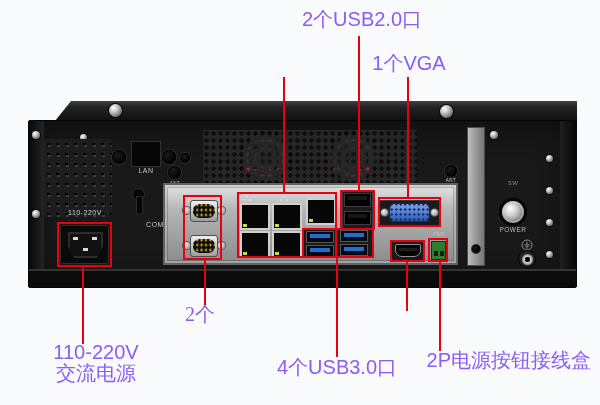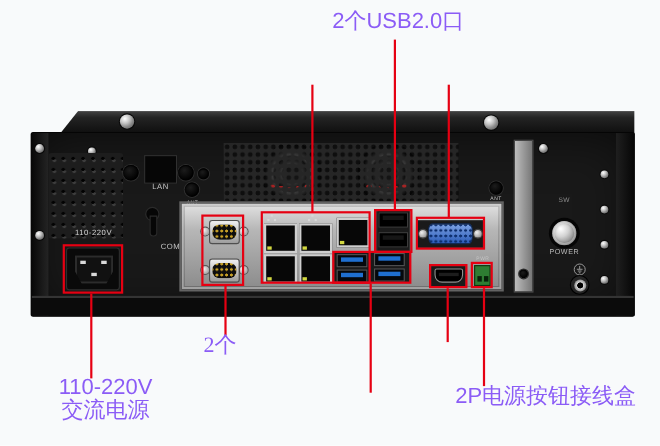--- a/index.html
+++ b/index.html
@@ -228,22 +228,24 @@
   <div class="lead" style="left:283px;top:77px;height:116px;"></div>
   <div class="lead" style="left:358px;top:36px;height:155px;"></div>
   <div class="lead" style="left:407px;top:77px;height:121px;"></div>
   <div class="lead" style="left:82px;top:267px;height:77px;"></div>
   <div class="lead" style="left:204px;top:260px;height:45px;"></div>
   <div class="lead" style="left:336px;top:258px;height:99px;"></div>
   <div class="lead" style="left:406px;top:262px;height:49px;"></div>
   <div class="lead" style="left:439px;top:262px;height:89px;"></div>
 
   <div class="callout" style="left:282px;top:9px;width:160px;">2个USB2.0口</div>
+  <div class="callout" style="left:359px;top:53px;width:100px;">1个VGA</div>
   <div class="callout" style="left:36px;top:342px;width:120px;">
     <div>110-220V</div>
     <div>交流电源</div>
   </div>
   <div class="callout" style="left:150px;top:304px;width:100px;font-family:Liberation Serif, serif;">
     <div>2个</div>
   </div>
-  <div class="callout" style="left:401px;top:350px;width:190px;">2P电源按钮接线盒</div>
+  <div class="callout" style="left:257px;top:357px;width:160px;">4个USB3.0口</div>
+  <div class="callout" style="left:401px;top:350px;width:190px;text-align:right;">2P电源按钮接线盒</div>
 
 </div>
 
 </body></html>

